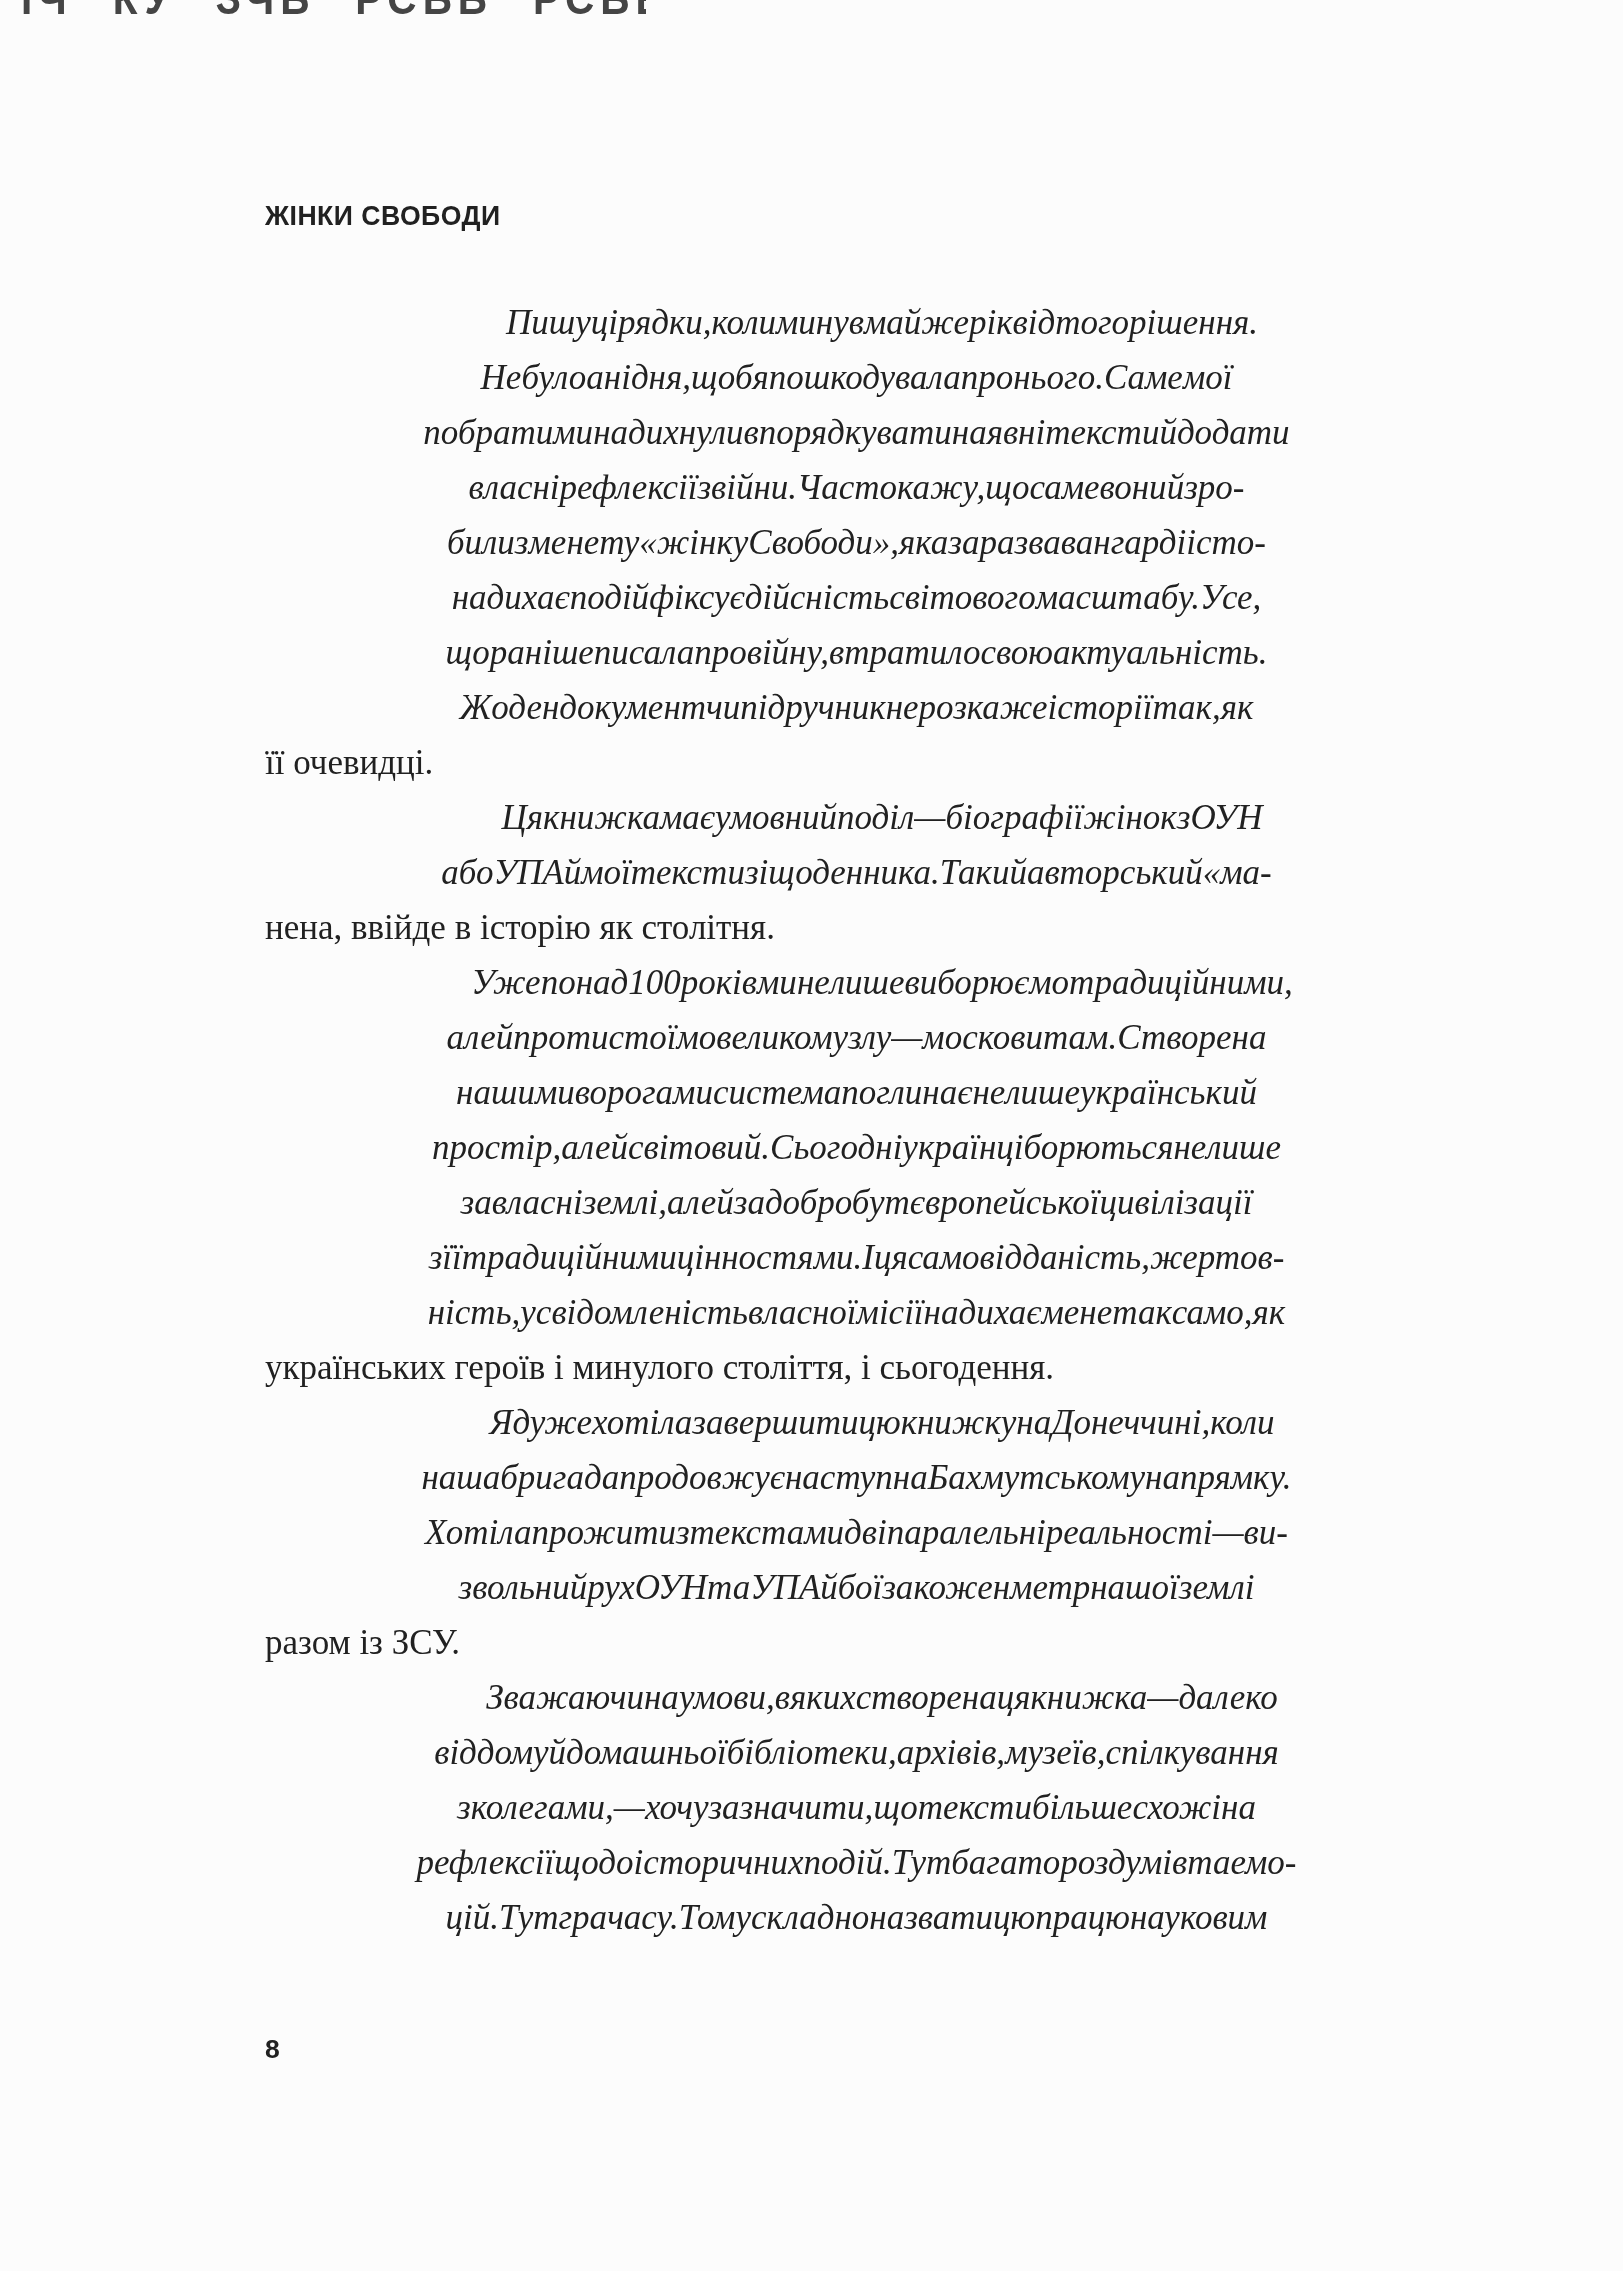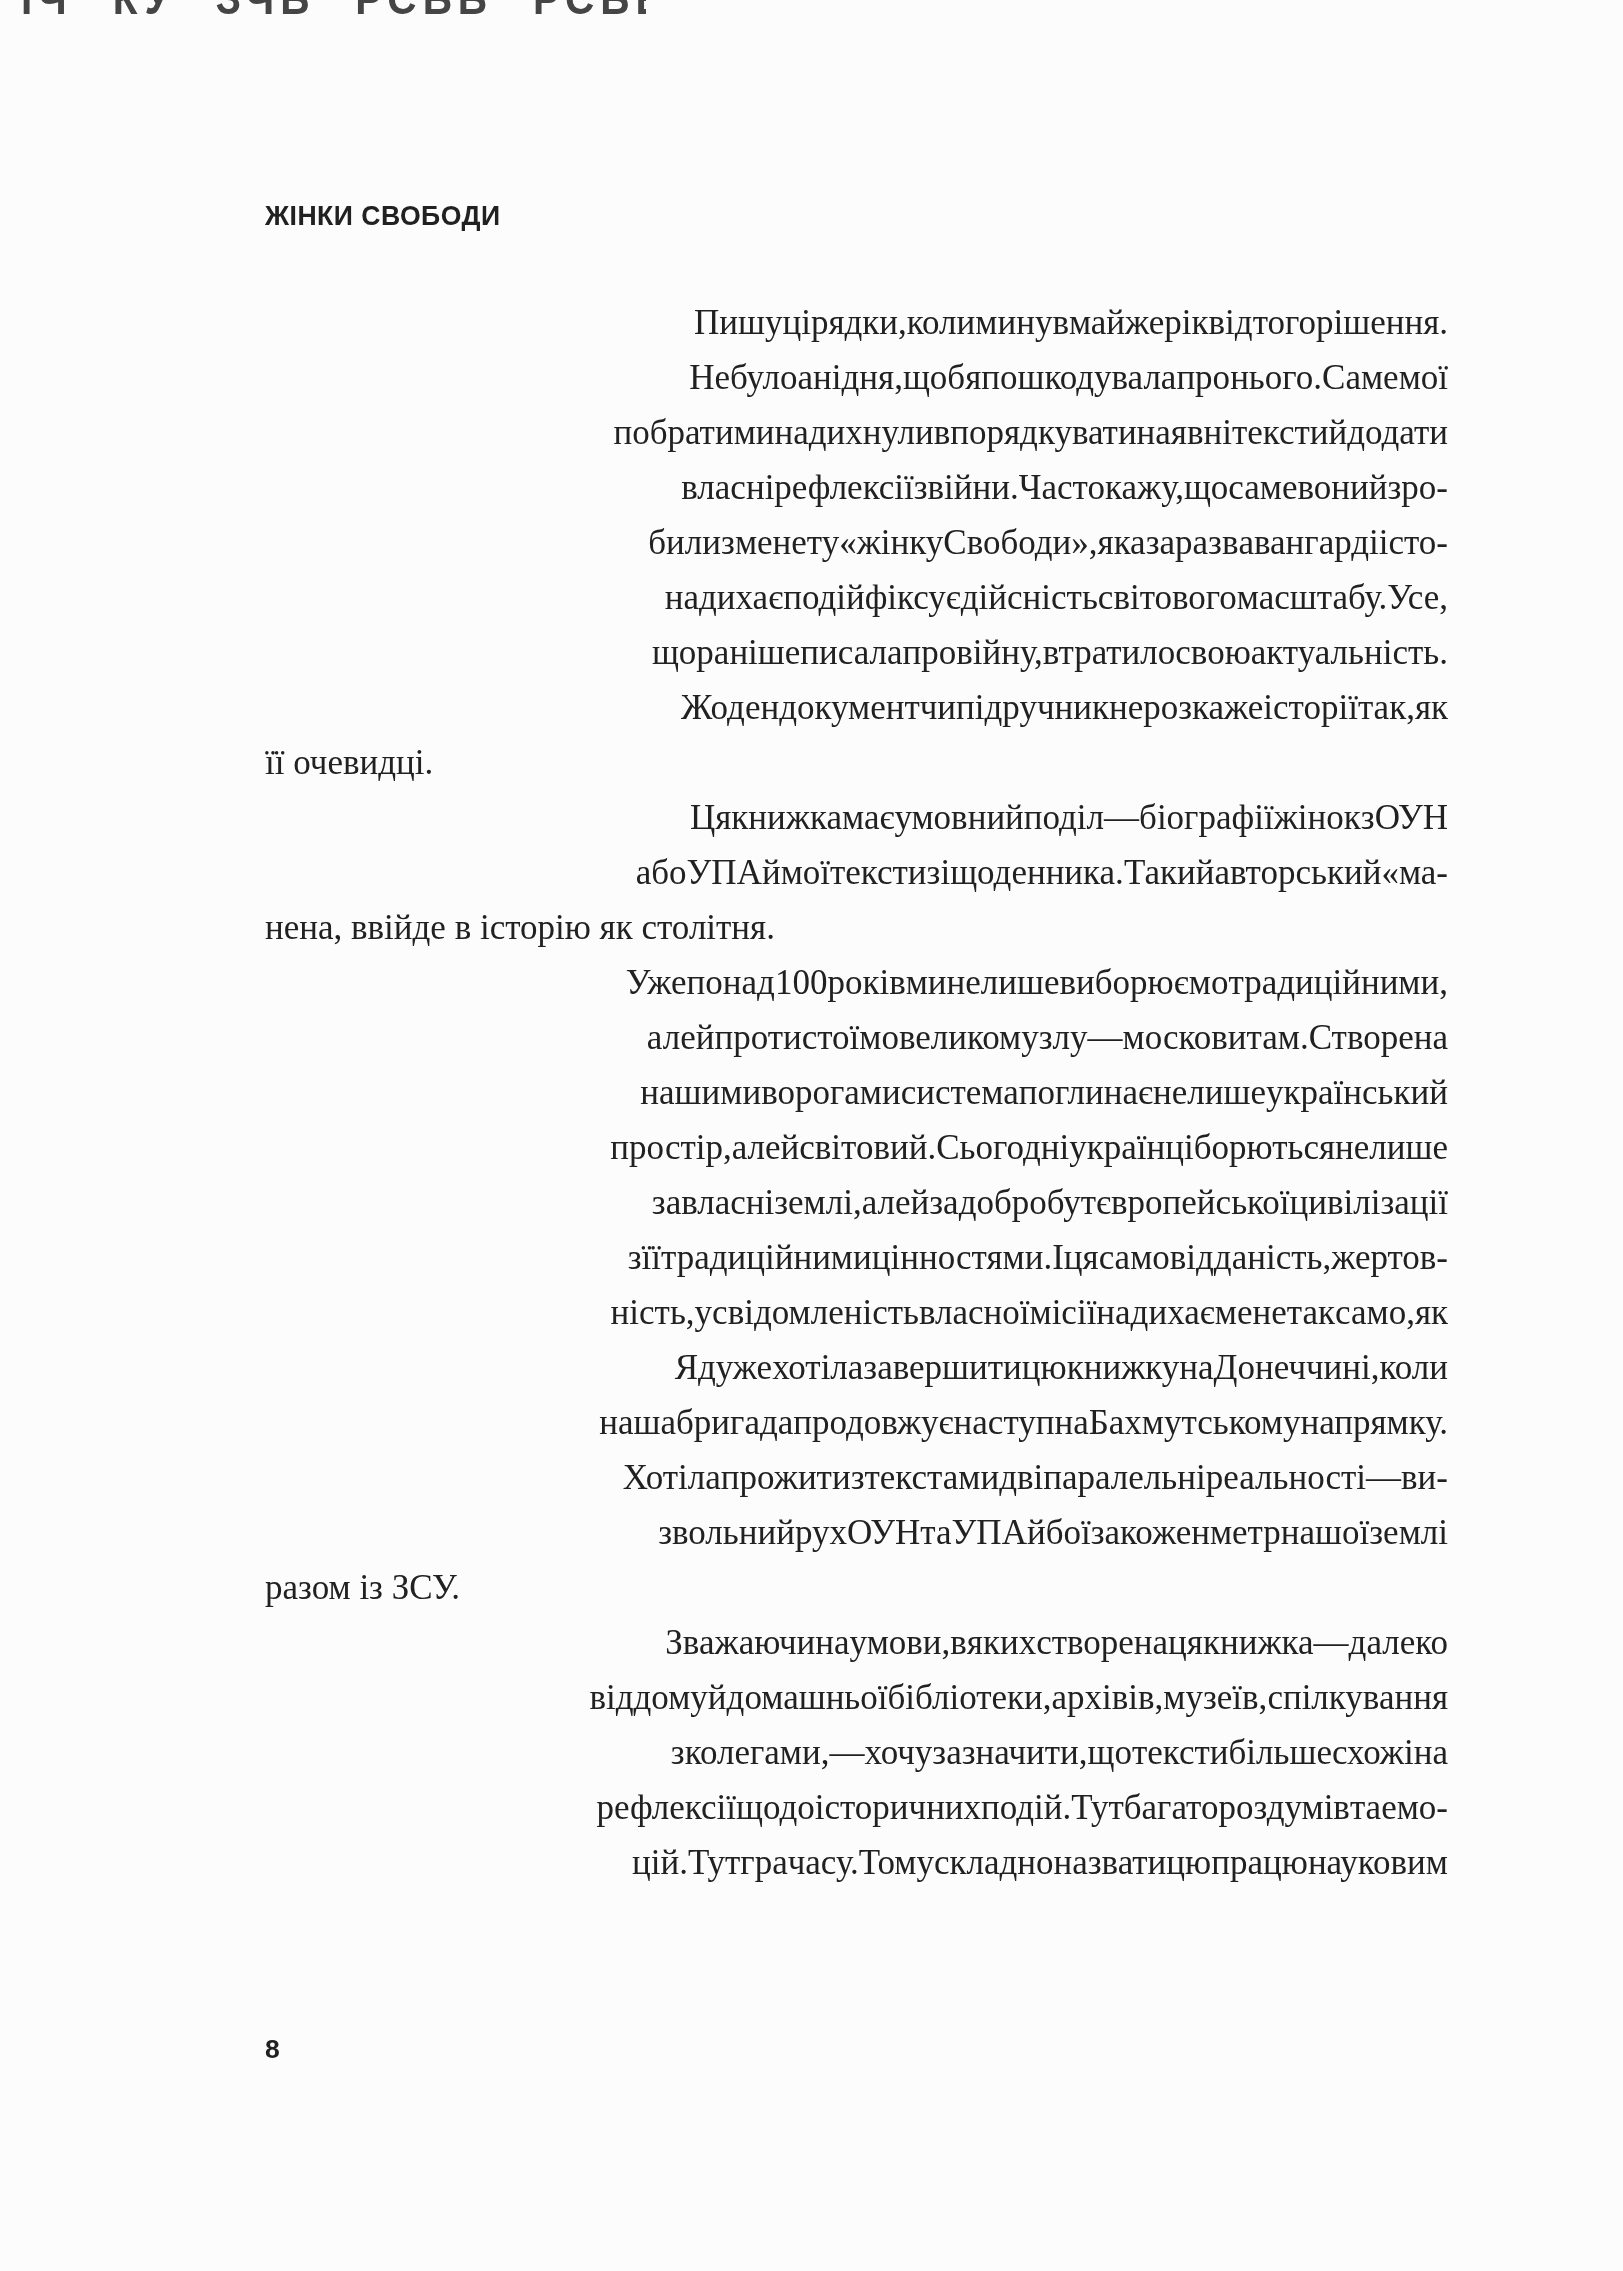--- a/index.html
+++ b/index.html
@@ -62,21 +62,22 @@
     color: #212121;
     font-size: 35px;
   }
   .line {
     height: 55px;
     line-height: 55px;
     white-space: nowrap;
   }
   .line.justify {
     display: flex;
-    justify-content: flex-end;
+    justify-content: center;
+    font-style: italic;
   }
   .line.justify span {
     display: inline-block;
     line-height: 55px;
   }
   .line.indent {
     padding-left: 51px;
   }
   .page-number {
     position: absolute;
@@ -283,20 +284,21 @@
         <span>ність,</span>
         <span>усвідомленість</span>
         <span>власної</span>
         <span>місії</span>
         <span>надихає</span>
         <span>мене</span>
         <span>так</span>
         <span>само,</span>
         <span>як</span>
       </div>
+      <div class="line">українських героїв і минулого століття, і сьогодення.</div>
       <div class="line justify indent">
         <span>Я</span>
         <span>дуже</span>
         <span>хотіла</span>
         <span>завершити</span>
         <span>цю</span>
         <span>книжку</span>
         <span>на</span>
         <span>Донеччині,</span>
         <span>коли</span>

